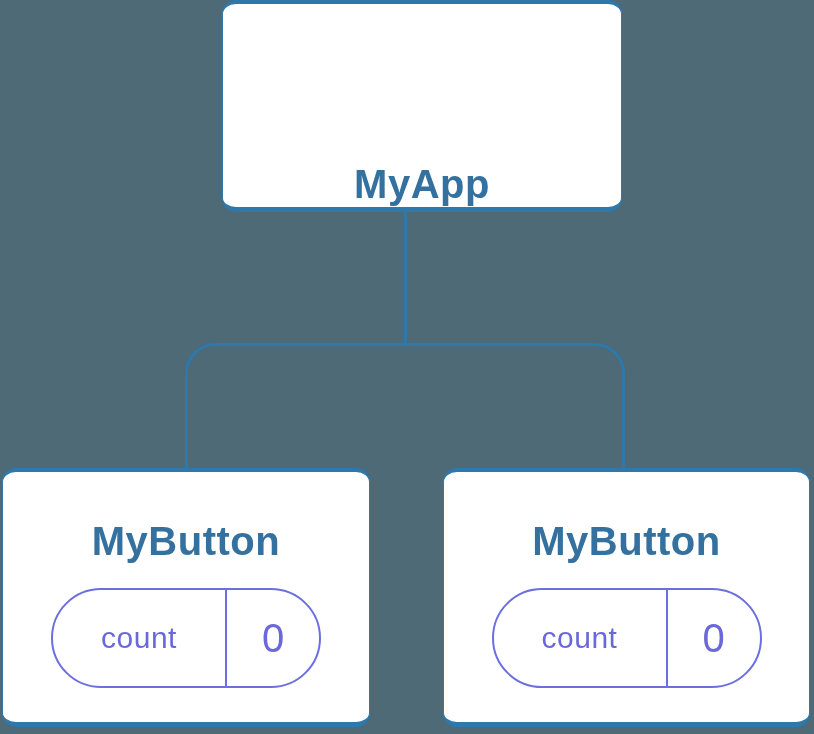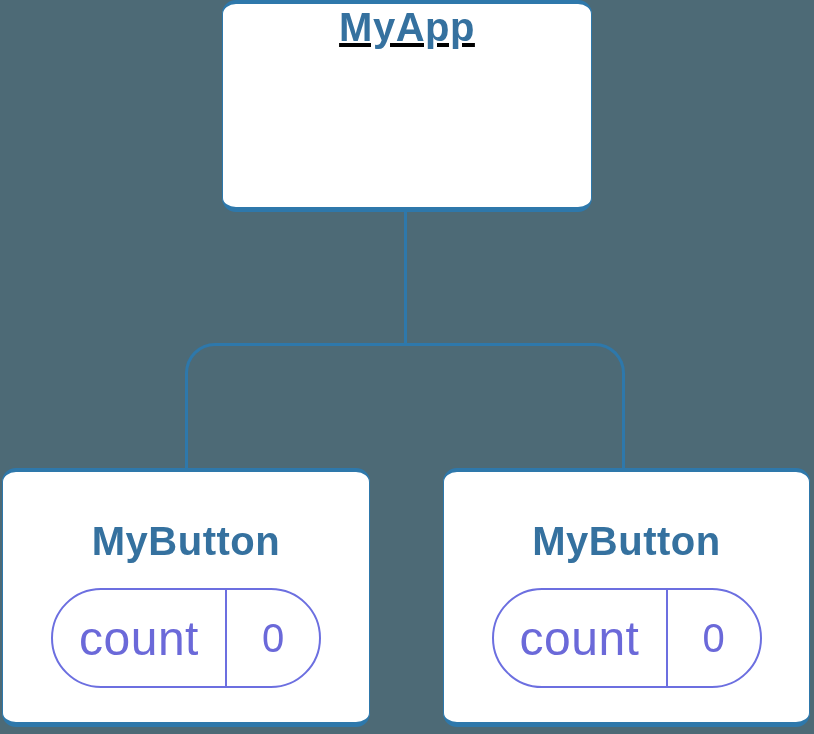--- a/index.html
+++ b/index.html
@@ -23,23 +23,22 @@
     border: 1px solid var(--node-border, #2e78ab);
     border-top-width: 4px;
     border-bottom-width: 5px;
     border-radius: 14px;
     display: flex;
     flex-direction: column;
     align-items: center;
   }
   .node-root {
     left: 222px; top: 0px;
-    width: 370px; height: 212px;
-    justify-content: flex-start;
-    text-decoration: underline;
+    width: 400px; height: 212px;
+    justify-content: flex-end;
   }
   .node-child-left {
     left: 2px; top: 468px;
     width: 368px; height: 259px;
     padding-top: 46px;
   }
   .node-child-right {
     left: 443px; top: 468px;
     width: 367px; height: 259px;
     padding-top: 46px;
@@ -79,21 +78,21 @@
     border-radius: 50px;
     display: flex;
     align-items: stretch;
     overflow: hidden;
   }
   .state-name {
     flex: 1;
     display: flex;
     align-items: center;
     justify-content: center;
-    font-size: 48px;
+    font-size: 30px;
     font-weight: 400;
     color: var(--state-text, #6b69d9);
     letter-spacing: 0.5px;
   }
   .state-value {
     box-sizing: border-box;
     width: 94px;
     border-left: 2px solid var(--state-accent, #6c6fe0);
     display: flex;
     align-items: center;

